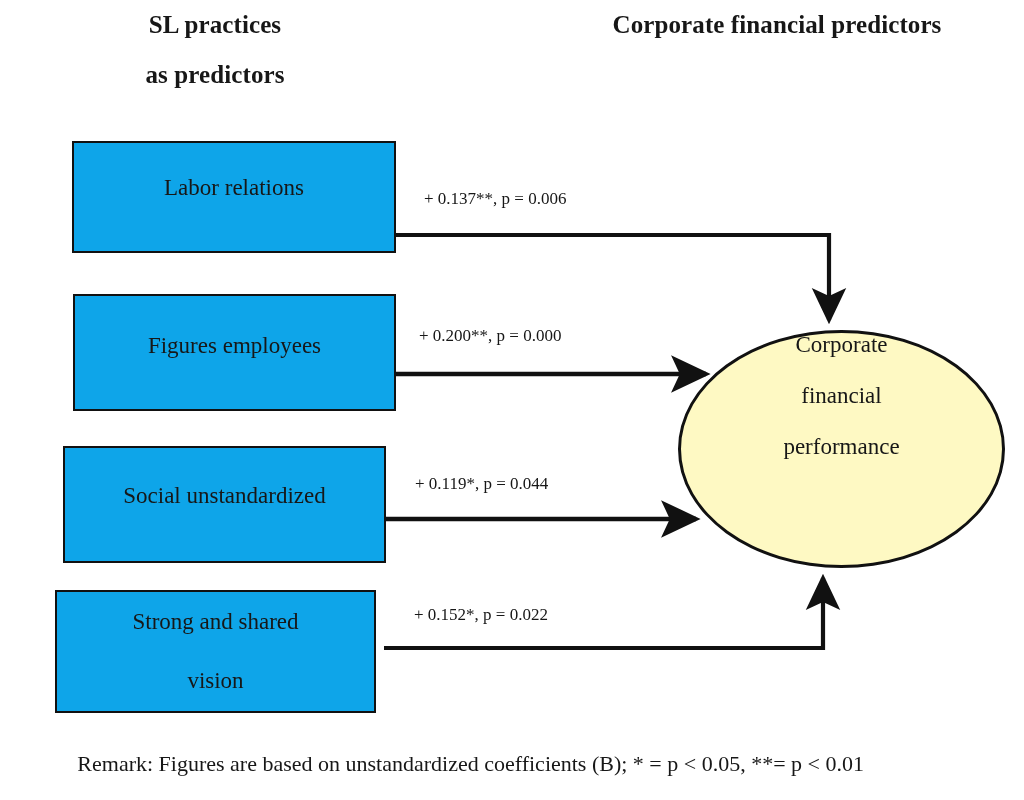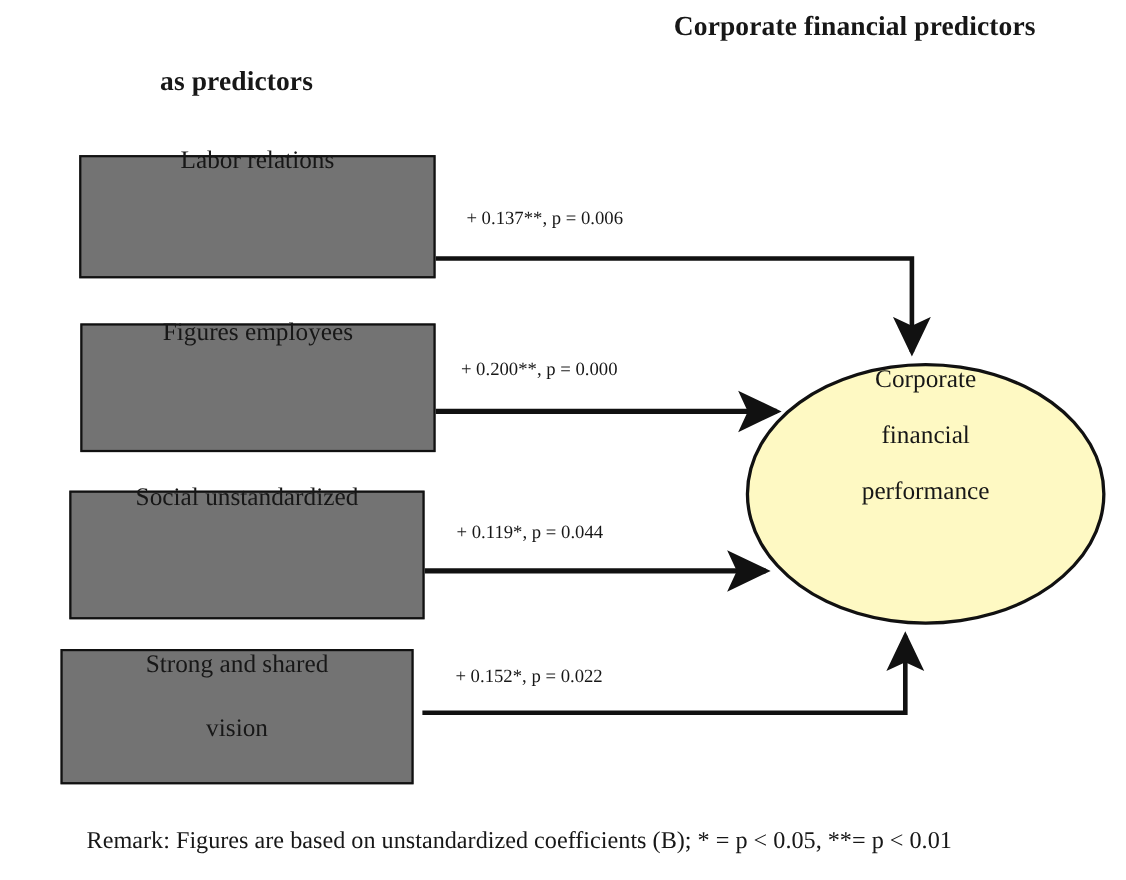--- a/index.html
+++ b/index.html
@@ -35,25 +35,26 @@
     letter-spacing: 0.1px;
   }
   #heading-left-line1  { left: 0;   top: 12px;  width: 430px; }
   #heading-left-line2  { left: 0;   top: 62px;  width: 430px; }
   #heading-right-line1 { left: 530px; top: 12px; width: 494px; }
   #heading-right-line2 { left: 530px; top: 62px; width: 494px; }
 
   
   .pred-box {
     box-sizing: border-box;
-    background: #737373;
+    background: #0ea5e9;
     border: 2.5px solid #111111;
     display: flex;
     flex-direction: column;
     align-items: center;
+    justify-content: center;
     text-align: center;
   }
   .pred-box .box-line {
     font-size: 23px;
     line-height: 1.05;
     white-space: nowrap;
   }
   .pred-box .box-line + .box-line { margin-top: 34px; }
 
   #box-labor-relations      { left: 72px; top: 141px; width: 324px; height: 112px; }
@@ -105,32 +106,32 @@
   #arrow-layer {
     left: 0; top: 0; width: 1024px; height: 800px;
     pointer-events: none;
   }
 
   
   #remark-text {
     left: 0;
     top: 752px;
     width: 864px;
-    text-align: center;
+    text-align: right;
     font-size: 22px;
     line-height: 1.1;
     white-space: nowrap;
-    margin-left: 40px;
   }
 </style>
 </head>
 <body>
 
 <div id="diagram-root">
 
+  <div class="abs col-heading" id="heading-left-line1">SL practices</div>
   <div class="abs col-heading" id="heading-left-line2">as predictors</div>
 
   <div class="abs col-heading" id="heading-right-line1">Corporate financial predictors</div>
 
   <svg class="abs" id="arrow-layer" viewBox="0 0 1024 800">
     <defs>
       <marker id="ah" markerWidth="9" markerHeight="9" refX="7.6" refY="4.5" orient="auto" markerUnits="strokeWidth">
         <path d="M0,0.4 L8.6,4.5 L0,8.6 L1.9,4.5 Z" fill="#111111"></path>
       </marker>
     </defs>

